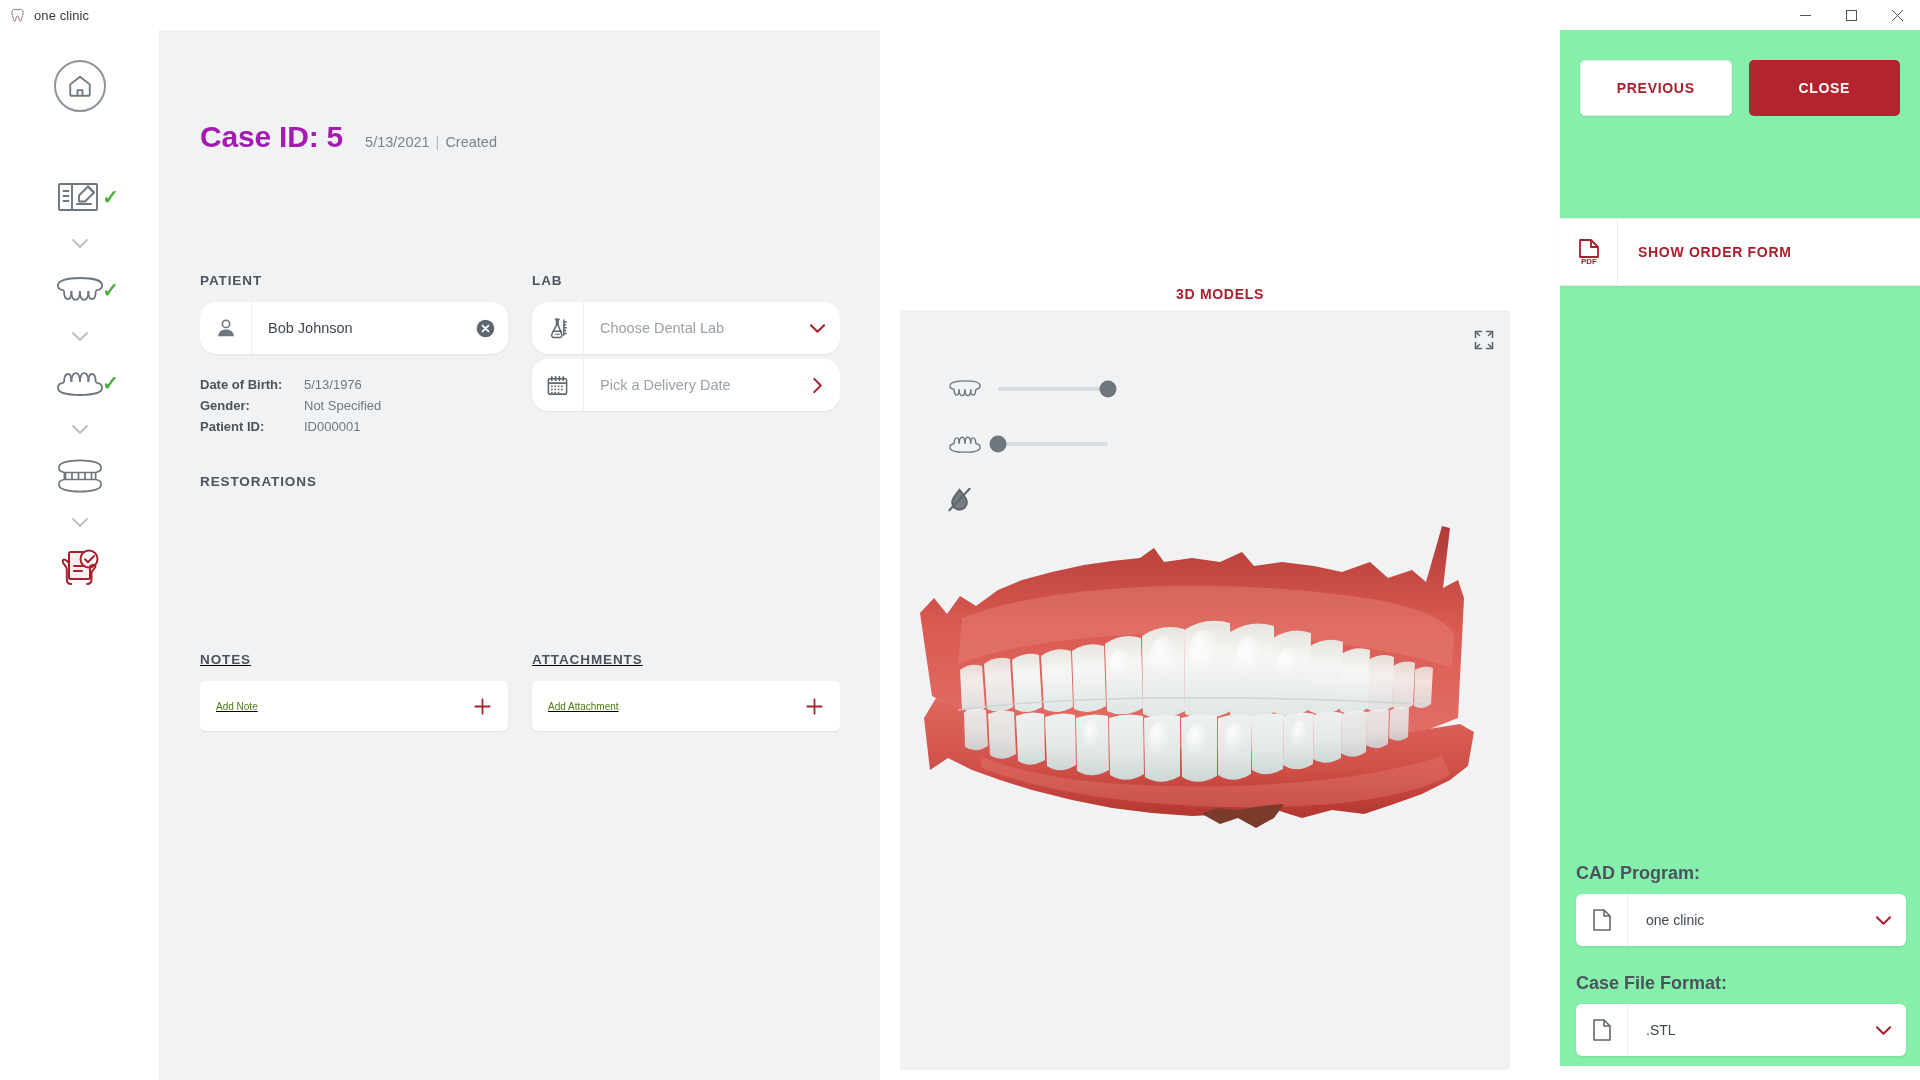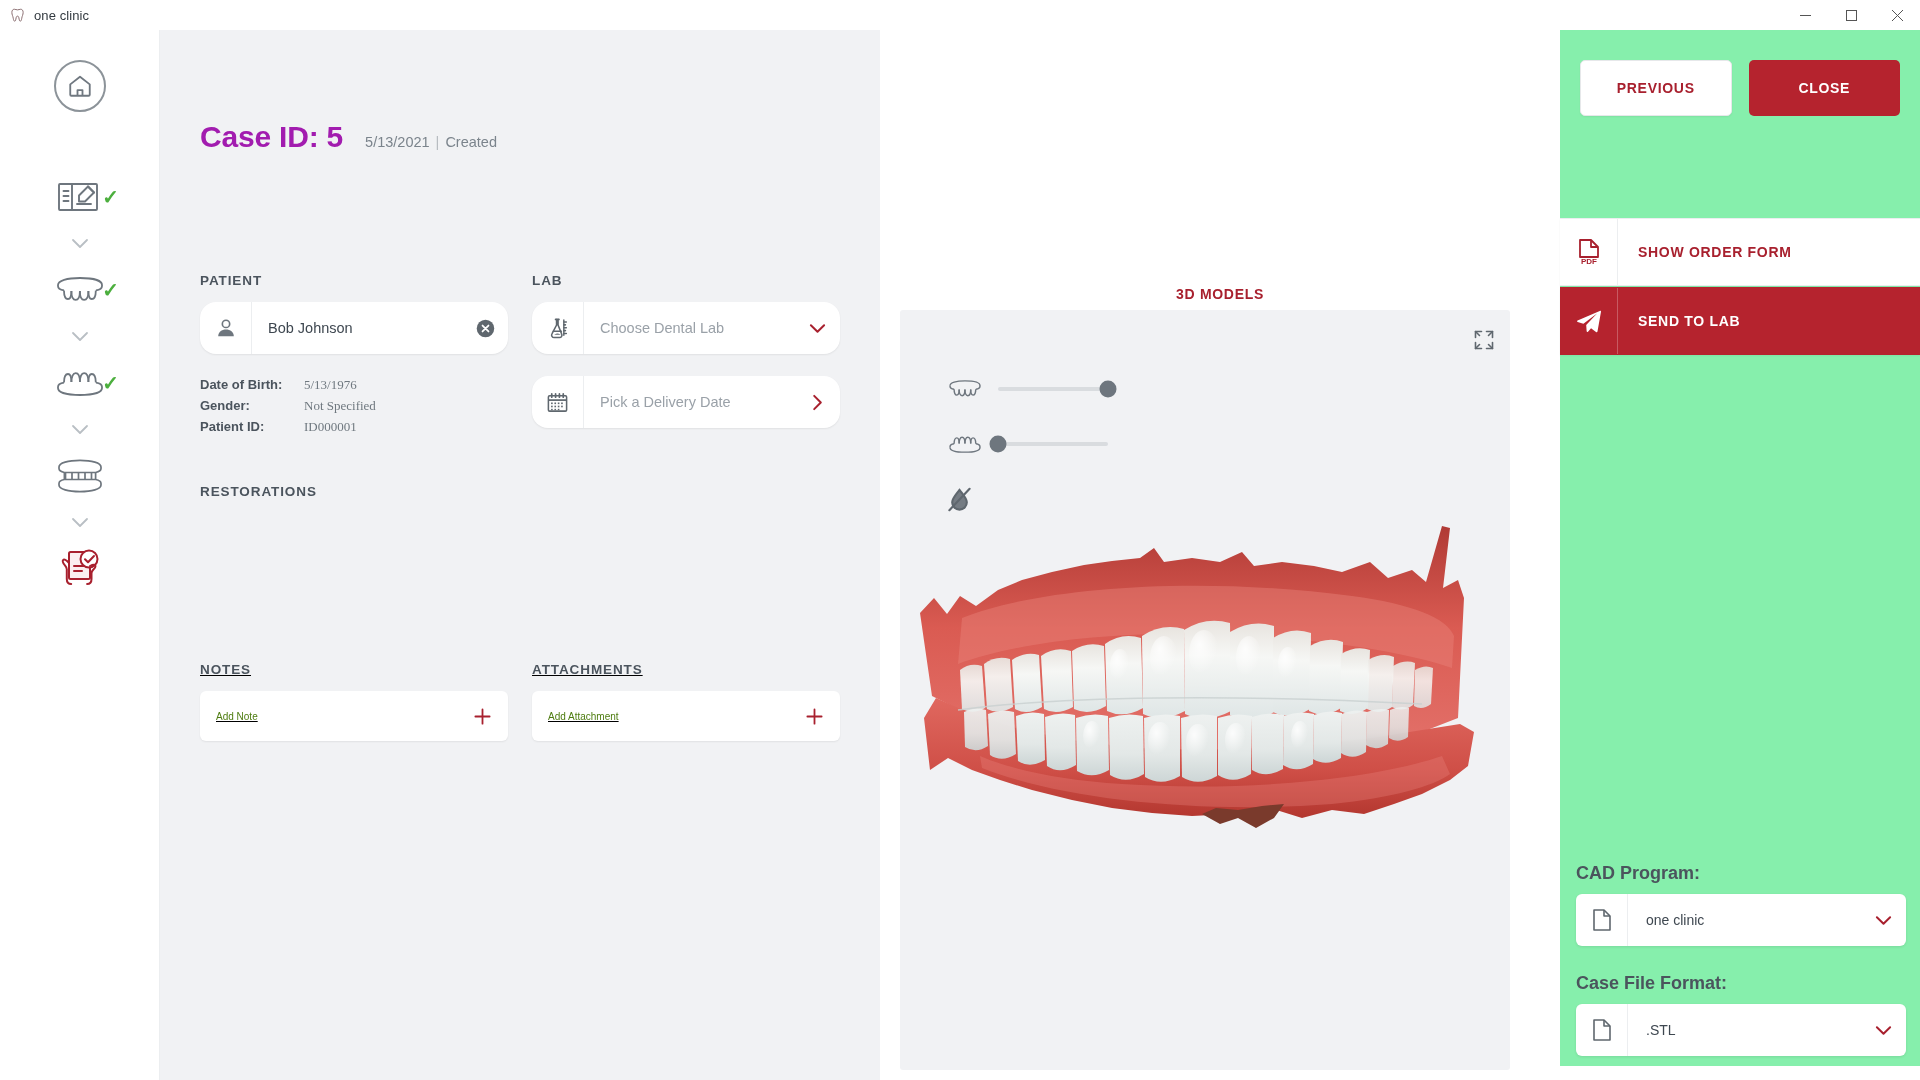--- a/index.html
+++ b/index.html
@@ -81,23 +81,23 @@
   }
   .card .card-text {
     flex: 1; padding-left: 16px; font-size: 14.5px; color: #3e4750;
   }
   .card .card-text.placeholder { color: #9aa1a8; }
   .card .card-right { width: 46px; display:flex; align-items:center; justify-content:center; }
 
   .kv { margin-top: 20px; font-size: 13px; line-height: 21px; }
   .kv-row { display: flex; }
   .kv-k { width: 104px; font-weight: 700; color: #4b545d; }
-  .kv-v { color: #6f787f; font-family: Liberation Serif, serif; }
-
-  .restorations { margin-top: 47px; }
+  .kv-v { color: #6f787f; }
+
+  .restorations { margin-top: 37px; }
   .notes-row { display: flex; gap: 24px; margin-top: 163px; text-decoration: underline; }
 
   .addcard {
     background: #fff; border-radius: 6px; height: 50px;
     display: flex; align-items: center; padding: 0 16px;
     box-shadow: 0 1px 2px rgba(0,0,0,.07);
   }
   .addcard .lbl { flex: 1; font-size: 10px; color: #4d7c0f; }
   .addcard .plus { color: #a8202e; font-size: 24px; font-weight: 300; line-height: 1; }
 
@@ -383,21 +383,21 @@
           </svg>
         </span>
         <span class="card-text placeholder">Choose Dental Lab</span>
         <span class="card-right">
           <svg width="17" height="11" viewBox="0 0 18 11" fill="none" stroke="#a8202e" stroke-width="2.1" stroke-linecap="round" stroke-linejoin="round">
               <path d="M2 2l7 7 7-7"></path>
             </svg>
         </span>
       </div>
 
-      <div class="card" style="margin-top:22px;">
+      <div class="card" style="margin-top:5px;">
         <span class="card-icon">
           <svg width="23" height="23" viewBox="0 0 24 24" fill="none" stroke="#5f676e" stroke-width="1.6">
             <rect x="2.5" y="5" width="19" height="16" rx="1.3"></rect>
             <path d="M2.5 9.5h19" stroke-width="1.8"></path>
             <path d="M6 3v3.5M10 3v3.5M14 3v3.5M18 3v3.5" stroke-width="1.8" stroke-linecap="round"></path>
             <g fill="#5f676e" stroke="none">
               <rect x="5.3" y="12" width="1.7" height="1.7"></rect>
                 <rect x="8.8" y="12" width="1.7" height="1.7"></rect>
               <rect x="12.3" y="12" width="1.7" height="1.7"></rect>
                 <rect x="15.8" y="12" width="1.7" height="1.7"></rect>
@@ -622,28 +622,20 @@
         <svg width="26" height="28" viewBox="0 0 26 28" fill="none" stroke="#a8202e" stroke-width="1.8" stroke-linejoin="round">
           <path d="M4 2h11l7 7v10H4z"></path>
           <path d="M15 2v7h7"></path>
           <text x="13" y="26" font-family="Liberation Sans, sans-serif" font-size="8" font-weight="700" fill="#a8202e" stroke="none" text-anchor="middle">PDF</text>
         </svg>
       </span>
       <span class="a-lbl">SHOW ORDER FORM</span>
     </div>
 
 
-    <div class="action primary">
-      <span class="a-ico">
-        <svg width="27" height="27" viewBox="0 0 24 24" fill="#ffffff">
-          <path d="M22 2.6L2.3 11.1c-.6.26-.56 1.1.06 1.3l5.1 1.6 12.1-9.1-9.6 10.3.4 5.5c.04.6.8.85 1.2.4l2.7-3.1 4.4 3.3c.5.37 1.2.1 1.33-.5L23.1 3.4c.13-.6-.5-1.06-1.1-.8z"></path>
-        </svg>
-      </span>
-      <span class="a-lbl">SEND TO LAB</span>
-    </div>
   </div>
 
   <div class="cadwrap">
     <div class="cad-label">CAD Program:</div>
     <div class="select">
       <span class="s-ico">
         <svg width="20" height="24" viewBox="0 0 20 24" fill="none" stroke="#5f676e" stroke-width="1.6" stroke-linejoin="round">
           <path d="M2 2h10l6 6v14H2z"></path>
             <path d="M12 2v6h6"></path>
         </svg>

